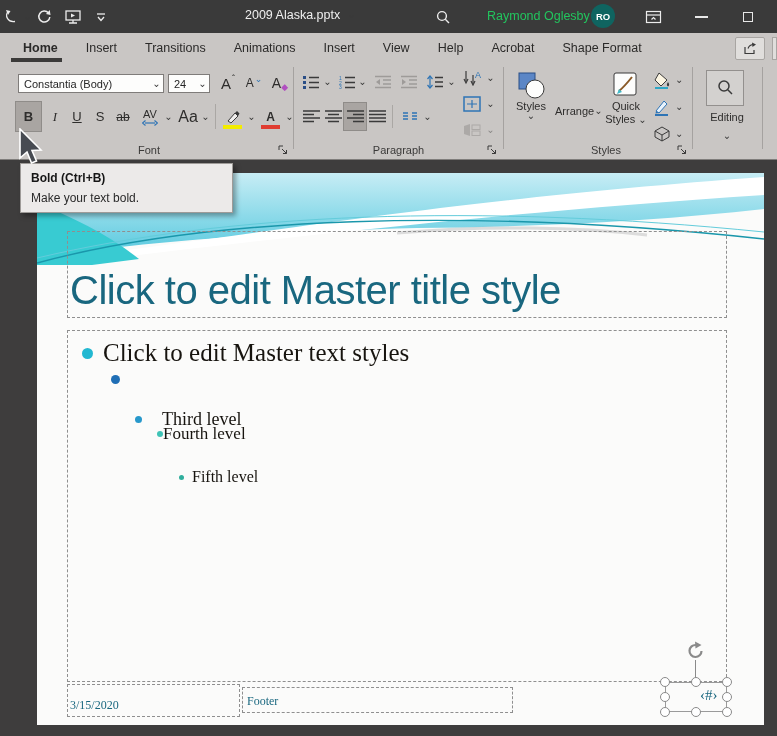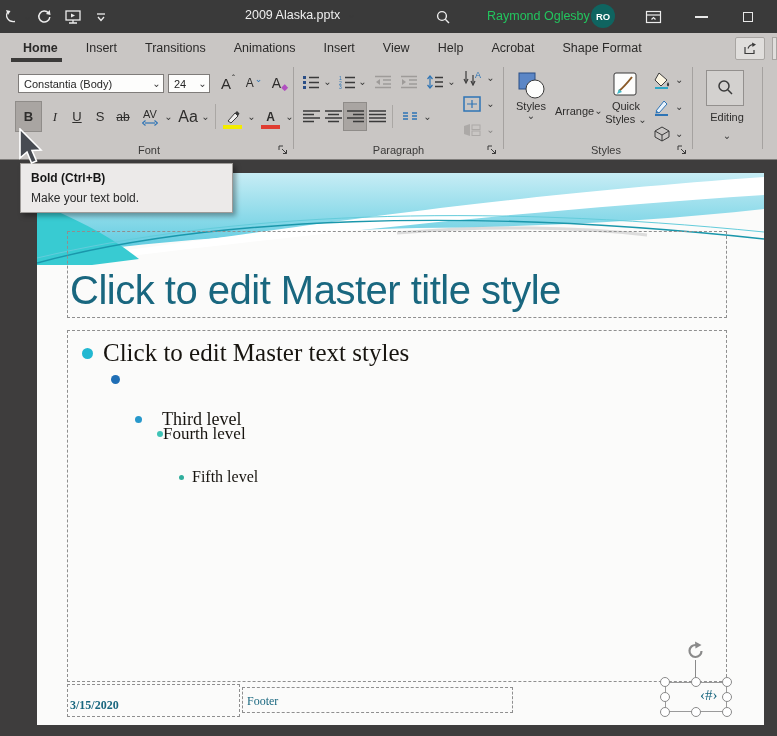--- a/index.html
+++ b/index.html
@@ -449,21 +449,21 @@
       <span class="bullet" style="width: 6px; height: 6px; background-color: rgb(63, 195, 182);"></span>
       <span>Fourth level</span>
     </div>
     <div class="bodyline" style="left:111px;top:137px;font-size:16px;gap:8px;">
       <span class="bullet" style="width: 5px; height: 5px; background-color: rgb(47, 174, 156);"></span>
       <span>Fifth level</span>
     </div>
   </div>
 
   <div class="ph" style="left:30px;top:511px;width:173px;height:33px;">
-    <span class="abs teal-txt" style="left:2px;bottom:3px;font-size:12px;font-weight:bold;">3/15/2020</span>
+    <span class="abs teal-txt" style="left:2px;bottom:3px;font-size:12px;">3/15/2020</span>
   </div>
 
   <div class="ph" style="left:205px;top:514px;width:271px;height:26px;">
     <span class="abs teal-txt" style="left:4px;bottom:3px;font-size:12px;">Footer</span>
   </div>
 
   <svg class="abs" style="left:649px;top:468px;" width="20" height="20" viewBox="0 0 20 20">
     <path d="M15.5,10 A6,6 0 1 1 10,4" fill="none" stroke="#8a8a8a" stroke-width="2.2"></path>
     <path d="M9,0.5 L15.5,4 L9.5,7.5 Z" fill="#8a8a8a"></path>
   </svg>

